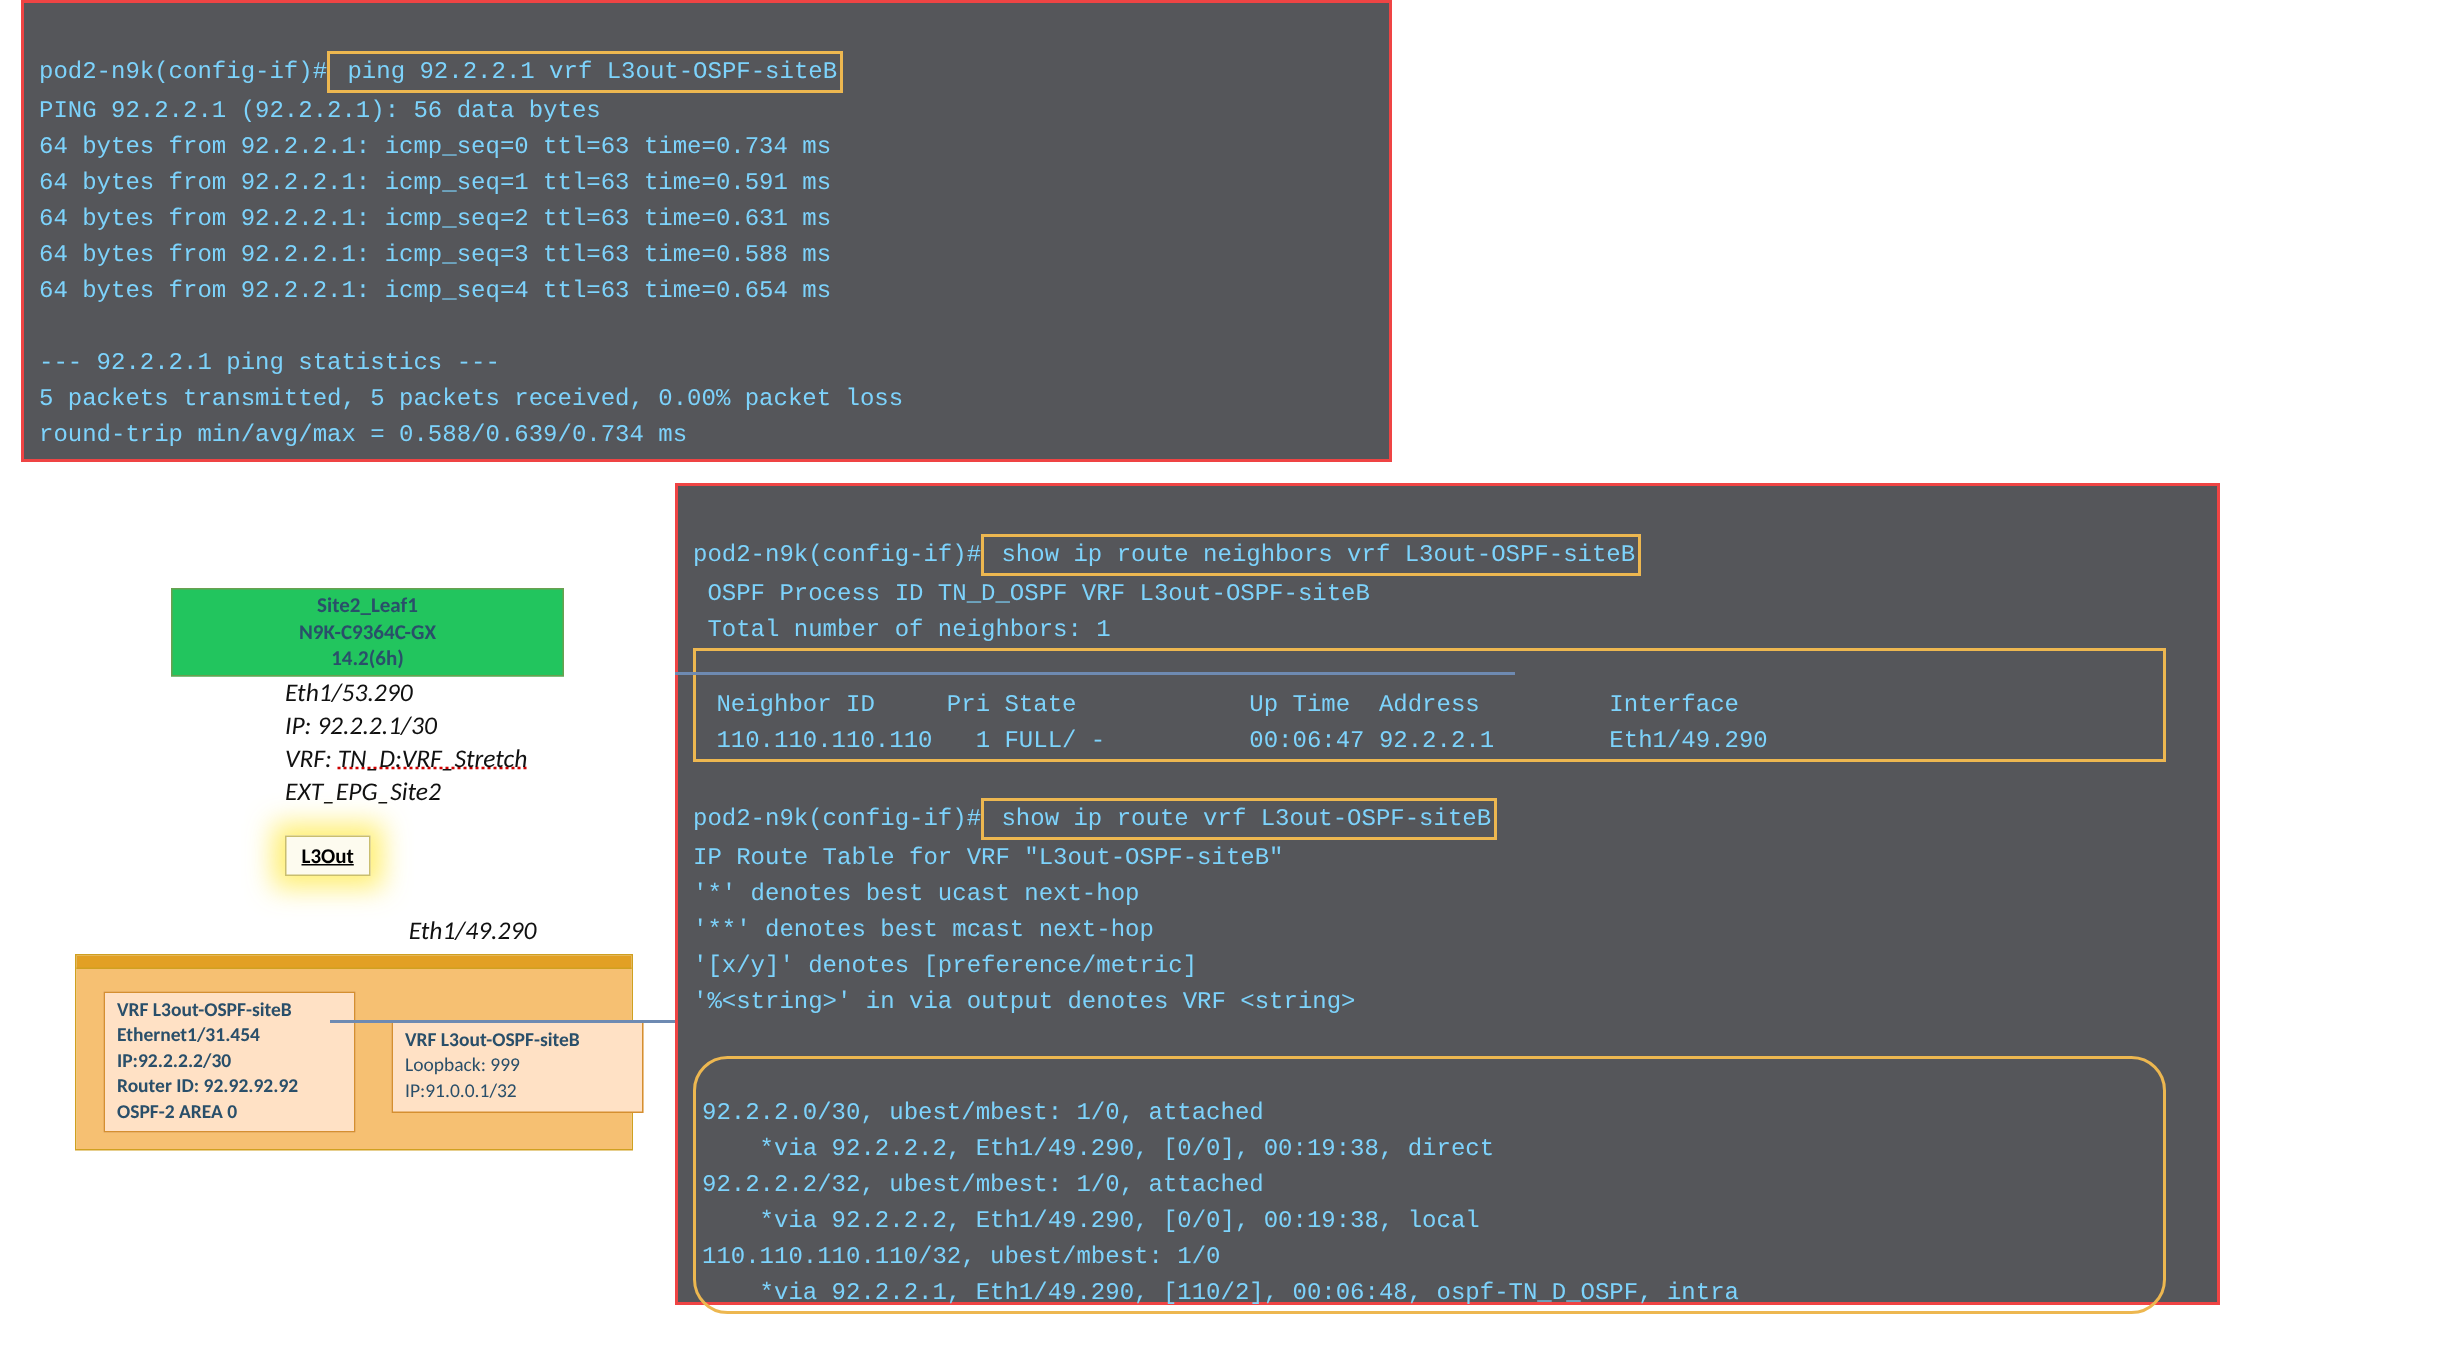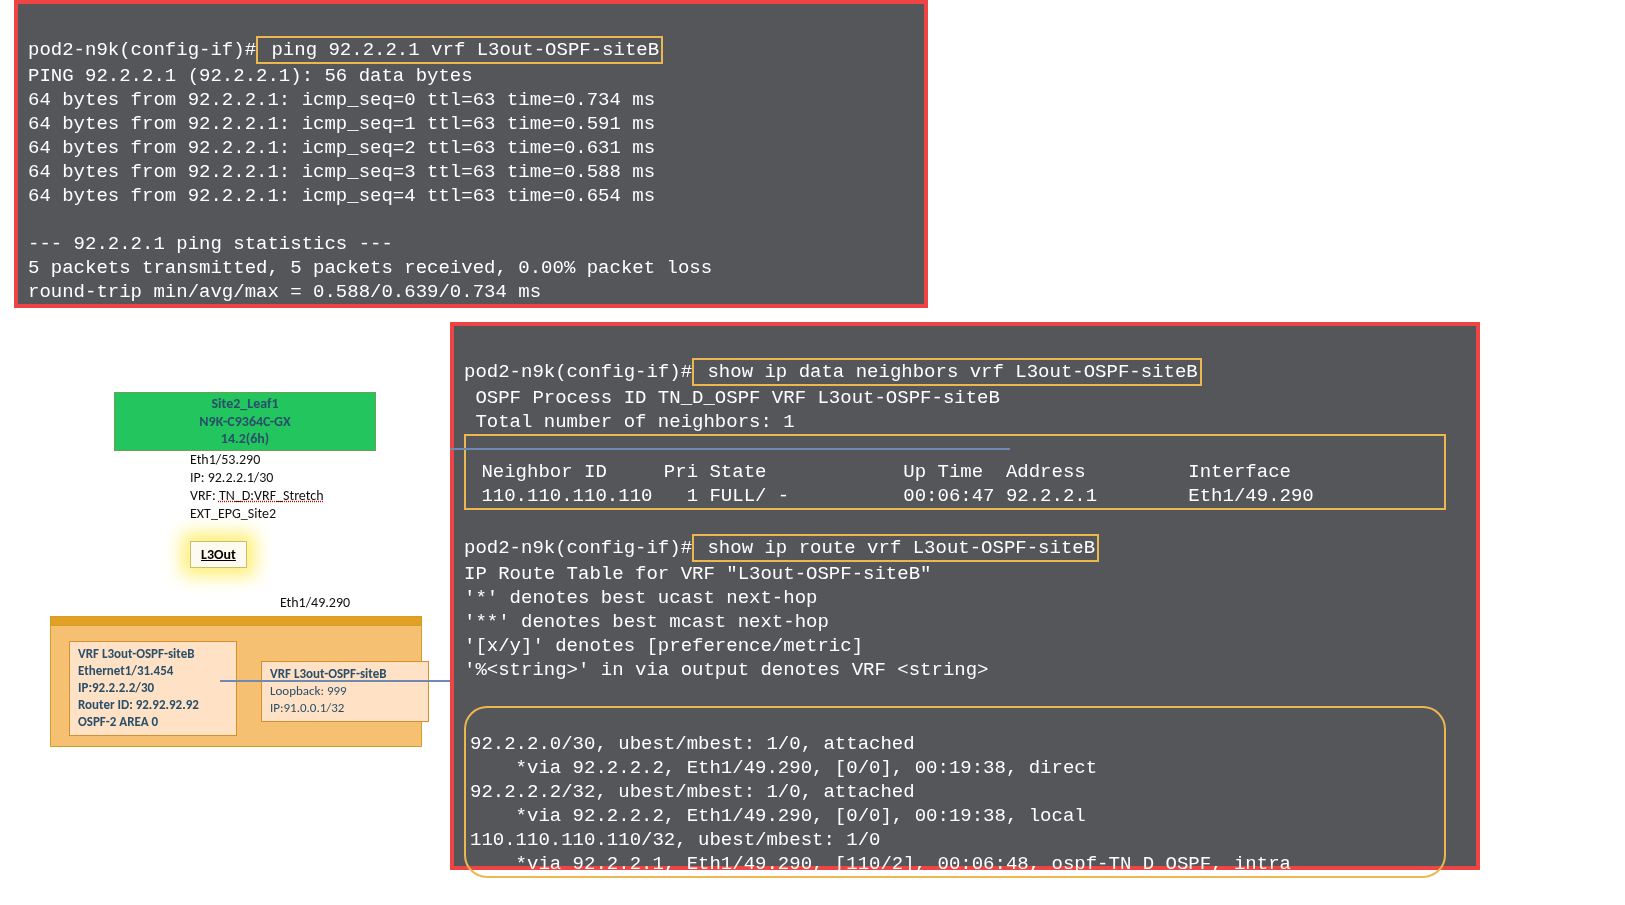--- a/index.html
+++ b/index.html
@@ -7,24 +7,24 @@
     padding: 16px;
     background: #ffffff;
     font-family: Calibri, "Segoe UI", sans-serif;
     width: 1625px;
     height: 905px;
     box-sizing: border-box;
     position: relative;
   }
   .term {
     background: #55565A;
-    border: 4px solid #ef4444;
-    color: #ffffff;
+    border: 2px solid #ef4444;
+    color: #7dd3fc;
     font-family: Consolas, "Courier New", monospace;
-    font-size: 19px;
+    font-size: 16px;
     line-height: 24px;
     padding: 8px 10px;
     white-space: pre;
     position: absolute;
     box-sizing: border-box;
   }
   .term .line { white-space: pre; }
   .hl {
     border: 2px solid #EDB750;
     padding: 0 2px;
@@ -56,24 +56,25 @@
     border: 1px solid #6aa050;
     text-align: center;
     width: 260px;
     margin: 0 auto;
     padding: 2px 0;
     color: #2a4f6a;
     font-weight: bold;
     line-height: 1.25;
   }
   .if-labels {
-    font-size: 14px;
+    font-size: 17px;
     line-height: 1.3;
     margin-left: 140px;
     color: #111;
+    font-style: italic;
   }
   .if-labels .u { text-decoration: underline dotted #c00; }
   .l3out {
     display: inline-block;
     background: #fdfbef;
     border: 1px solid #c9be6f;
     padding: 4px 10px;
     font-weight: bold;
     box-shadow: 0 0 18px 8px rgba(255,235,80,0.8);
     margin: 18px 0 18px 140px;
@@ -123,21 +124,21 @@
 <span class="line">64 bytes from 92.2.2.1: icmp_seq=2 ttl=63 time=0.631 ms</span>
 <span class="line">64 bytes from 92.2.2.1: icmp_seq=3 ttl=63 time=0.588 ms</span>
 <span class="line">64 bytes from 92.2.2.1: icmp_seq=4 ttl=63 time=0.654 ms</span>
 <span class="line"></span>
 <span class="line">--- 92.2.2.1 ping statistics ---</span>
 <span class="line">5 packets transmitted, 5 packets received, 0.00% packet loss</span>
 <span class="line">round-trip min/avg/max = 0.588/0.639/0.734 ms</span>
 </div>
 
 <div id="term2" class="term">
-<span class="line"><span>pod2-n9k(config-if)#</span><span class="hl"> show ip data neighbors vrf L3out-OSPF-siteB</span></span>
+<span class="line"><span>pod2-n9k(config-if)#</span><span class="hl"> show ip route neighbors vrf L3out-OSPF-siteB</span></span>
 <span class="line"> OSPF Process ID TN_D_OSPF VRF L3out-OSPF-siteB</span>
 <span class="line"> Total number of neighbors: 1</span>
 <span class="line"><span class="hl-block" style="width:970px;">
 <span class="line"> Neighbor ID     Pri State            Up Time  Address         Interface</span>
 <span class="line"> 110.110.110.110   1 FULL/ -          00:06:47 92.2.2.1        Eth1/49.290 </span></span></span>
 <span class="line">&nbsp;</span>
 <span class="line"><span>pod2-n9k(config-if)#</span><span class="hl"> show ip route vrf L3out-OSPF-siteB</span></span>
 <span class="line">IP Route Table for VRF "L3out-OSPF-siteB"</span>
 <span class="line">'*' denotes best ucast next-hop</span>
 <span class="line">'**' denotes best mcast next-hop</span>

